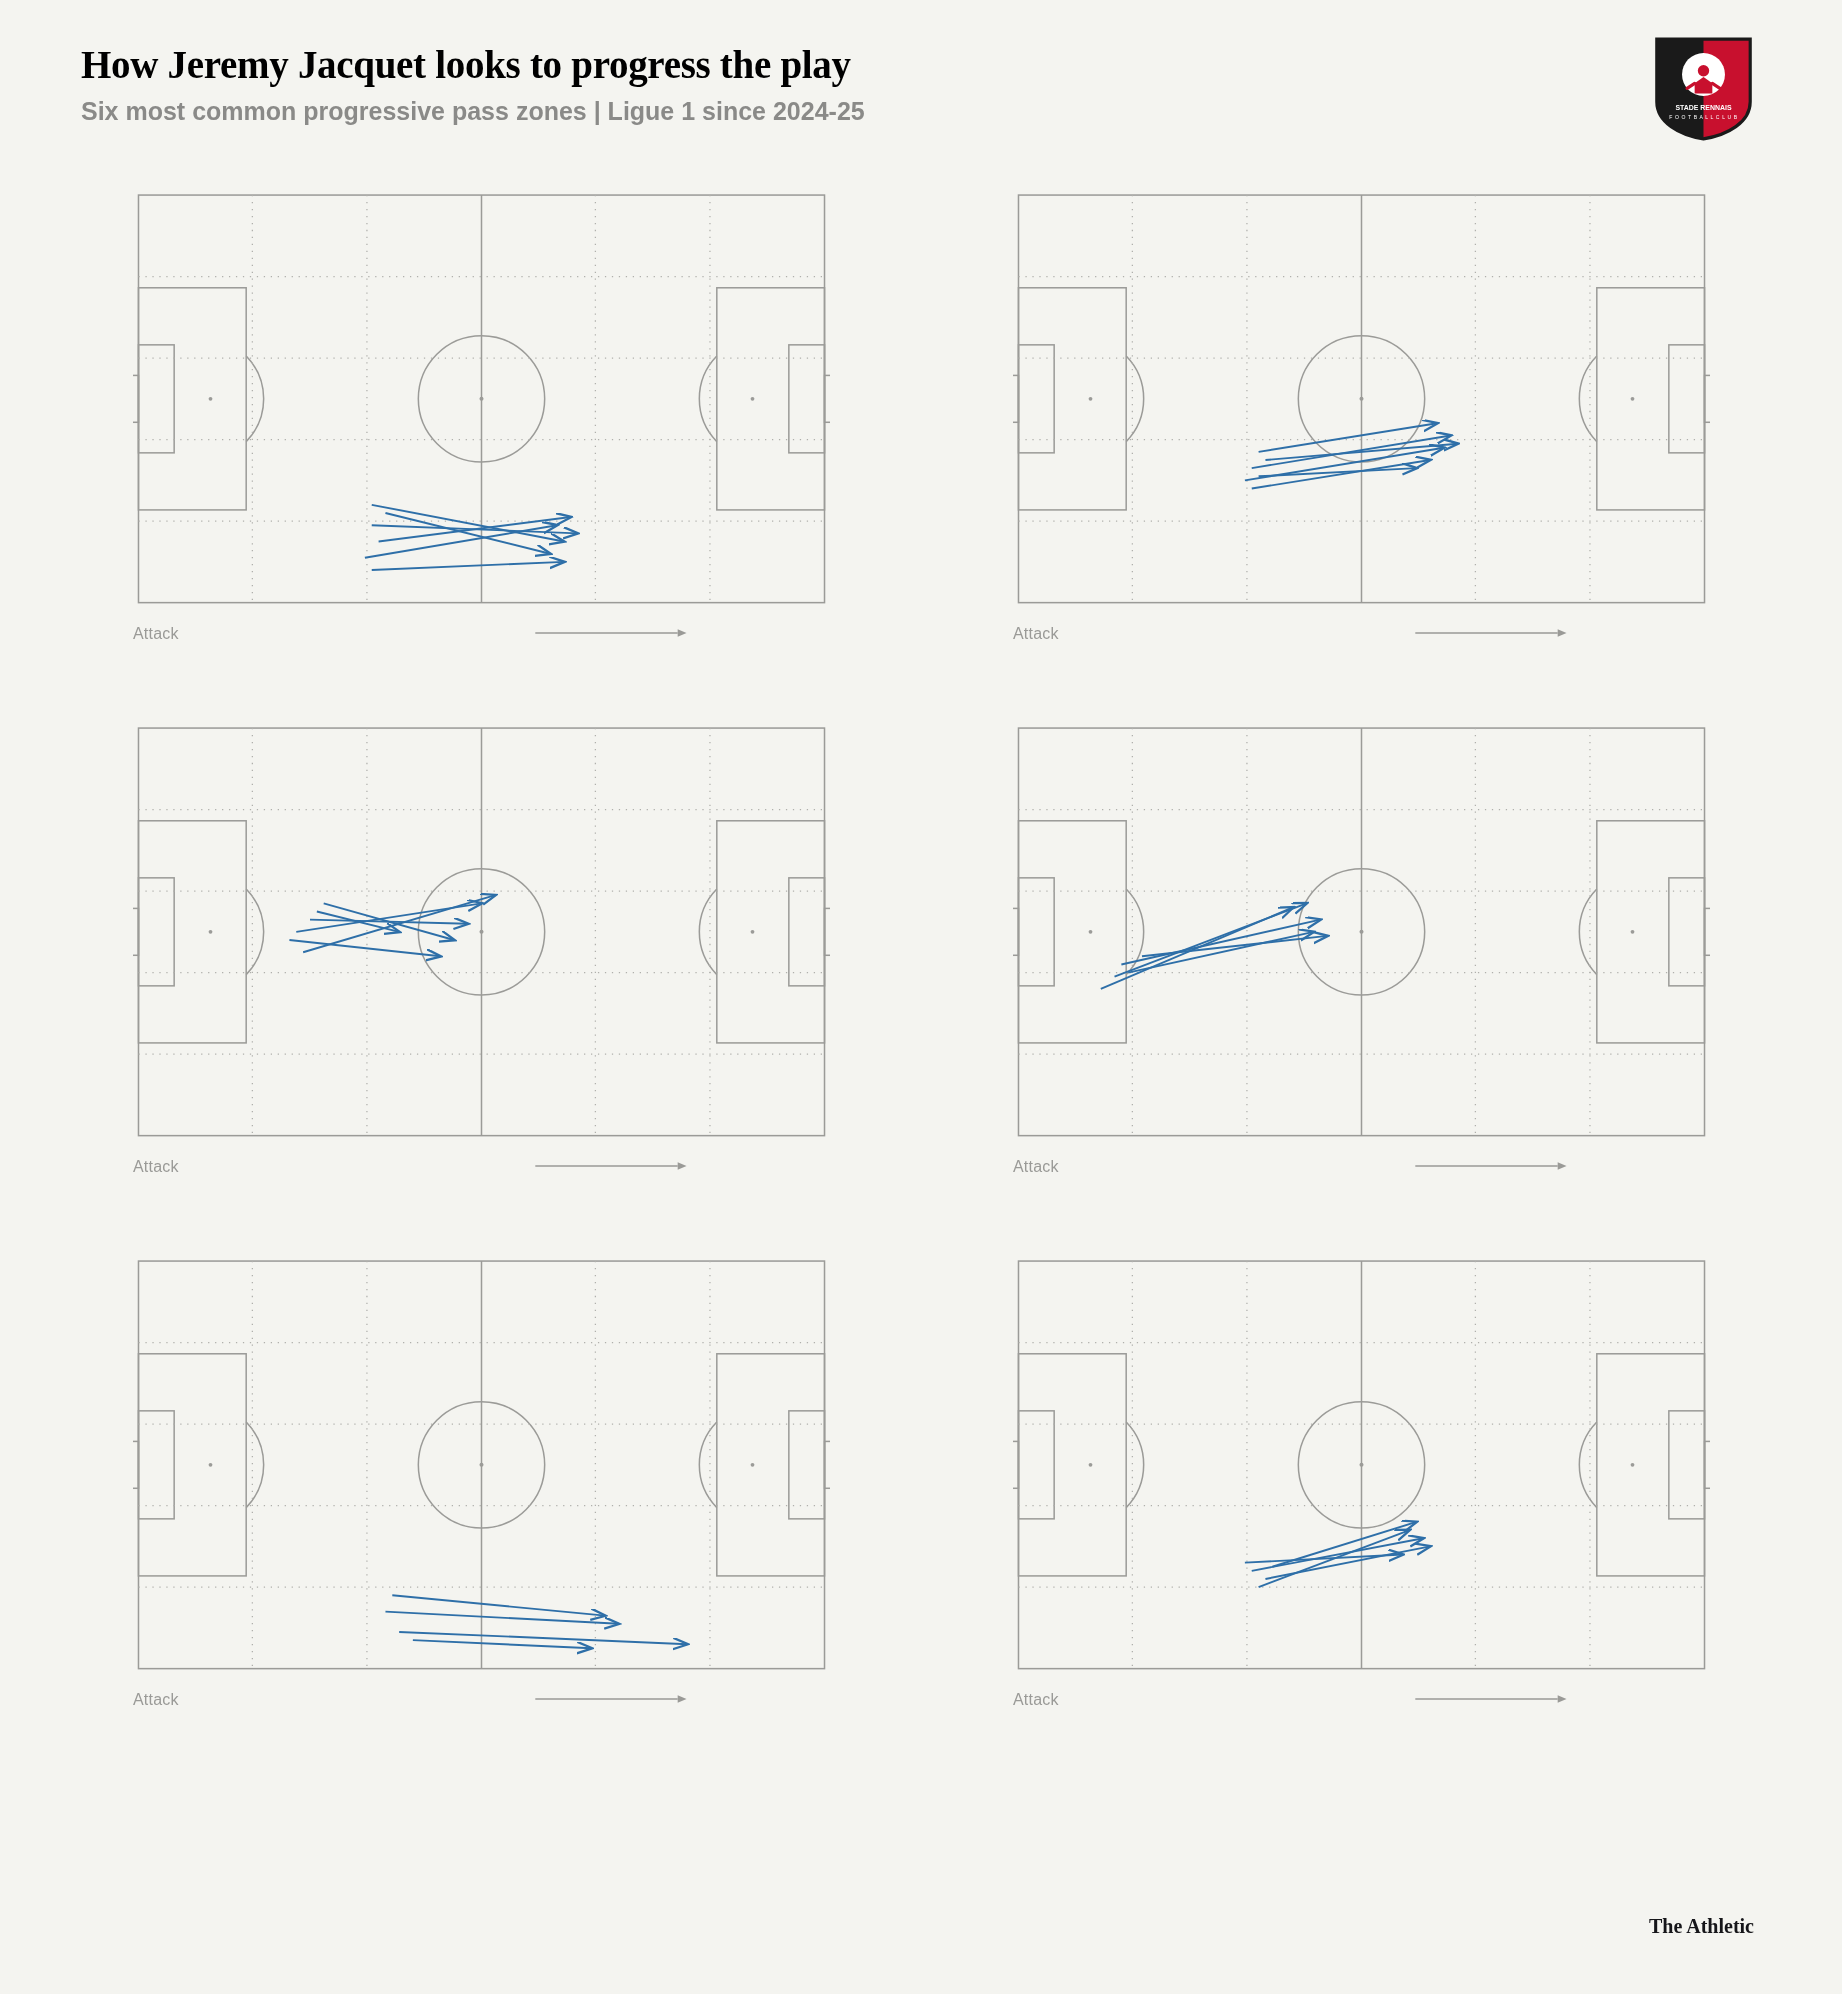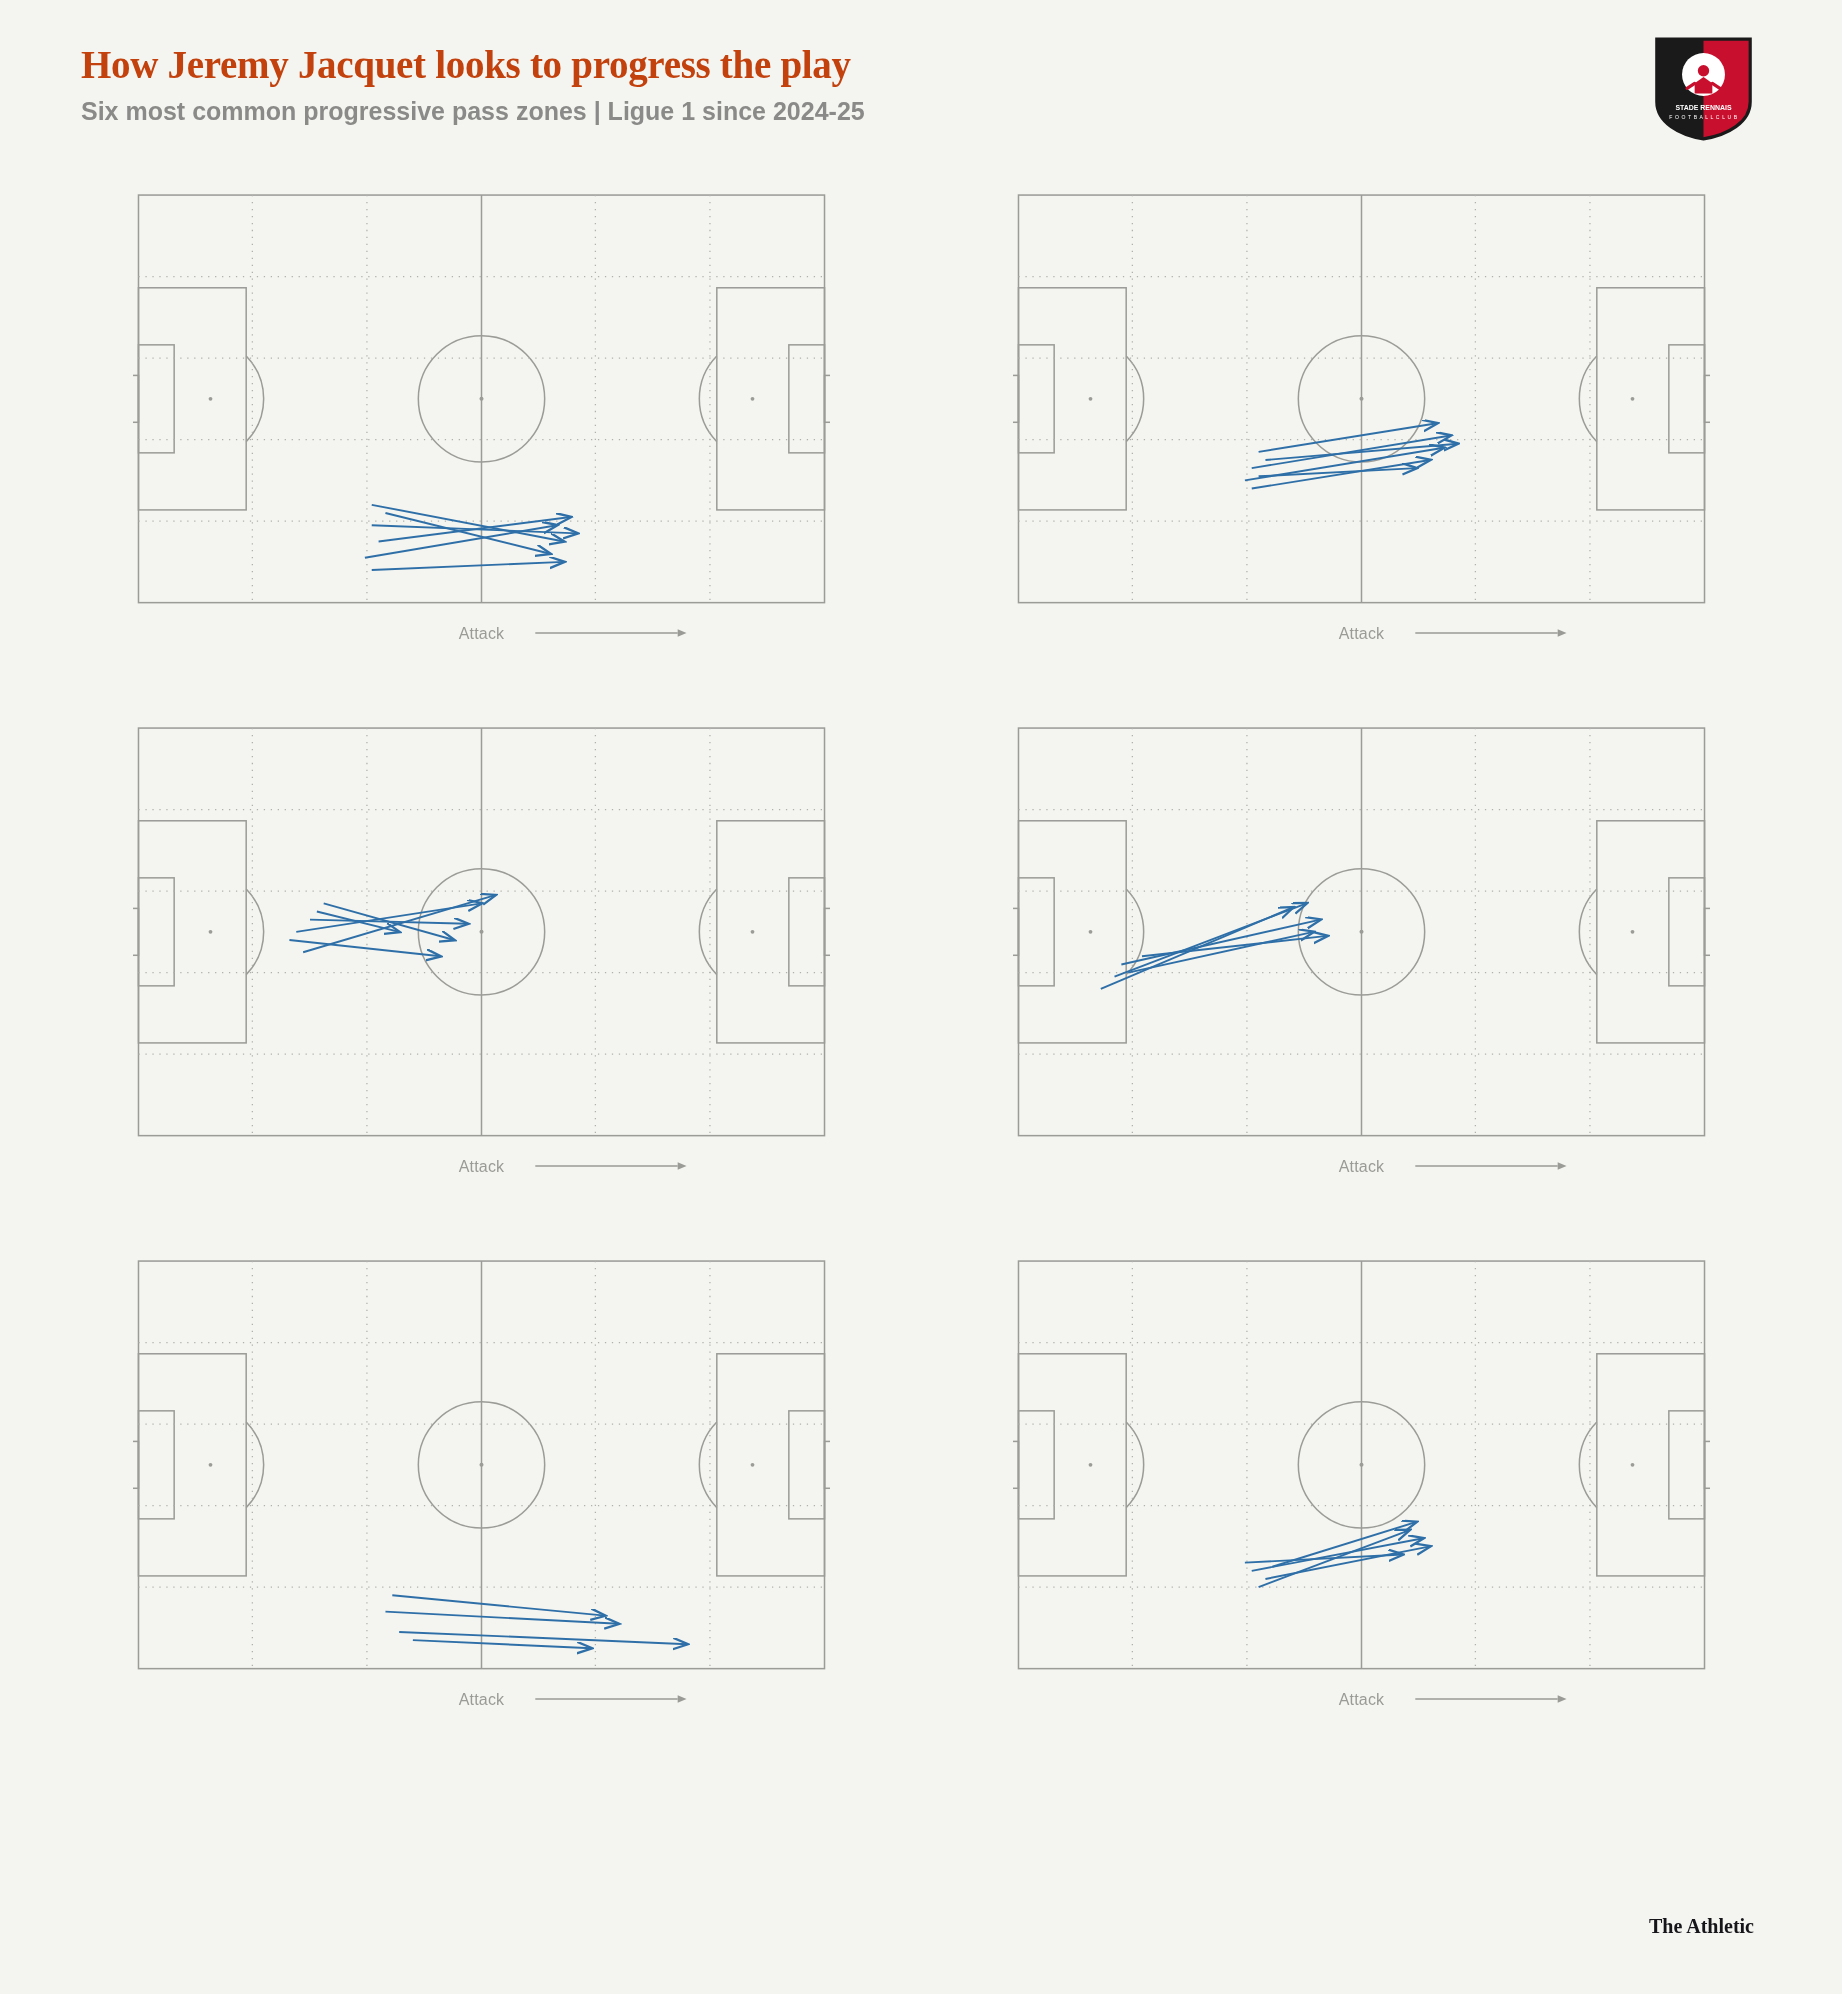--- a/index.html
+++ b/index.html
@@ -26,21 +26,21 @@
     position: absolute;
     left: 81px;
     top: 44px;
     width: 1457px;
   }
   .title {
     font-family: "Liberation Serif", serif;
     font-weight: bold;
     font-size: 39px;
     letter-spacing: -0.3px;
-    color: #c2410c;
+    color: #000000;
     margin: 0 0 8.9px 0;
     line-height: 1.1;
   }
   .subtitle {
     font-family: Liberation Sans, sans-serif;
     font-weight: bold;
     font-size: 25px;
     color: #8a8a88;
     margin: 0;
     line-height: 1.2;
@@ -72,21 +72,21 @@
   .pitch-svg {
     display: block;
     width: 697px;
     height: 462px;
   }
   .attack-label {
     position: absolute;
     left: 0;
     right: 0;
     bottom: 5px;
-    text-align: center;
+    text-align: left;
     font-family: "Liberation Sans", sans-serif;
     font-size: 16px;
     color: #9a9a97;
     letter-spacing: 0.2px;
   }
   .attack-wrap {
     position: absolute;
     bottom: 0;
     left: 0;
     width: 697px;

